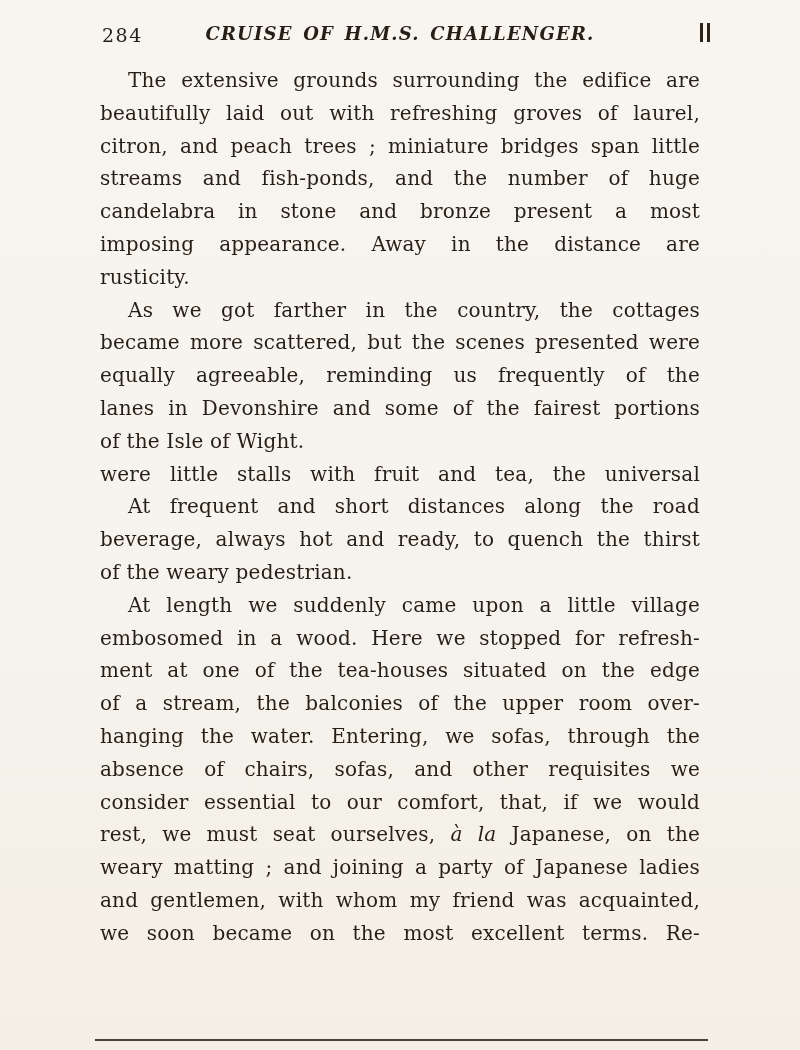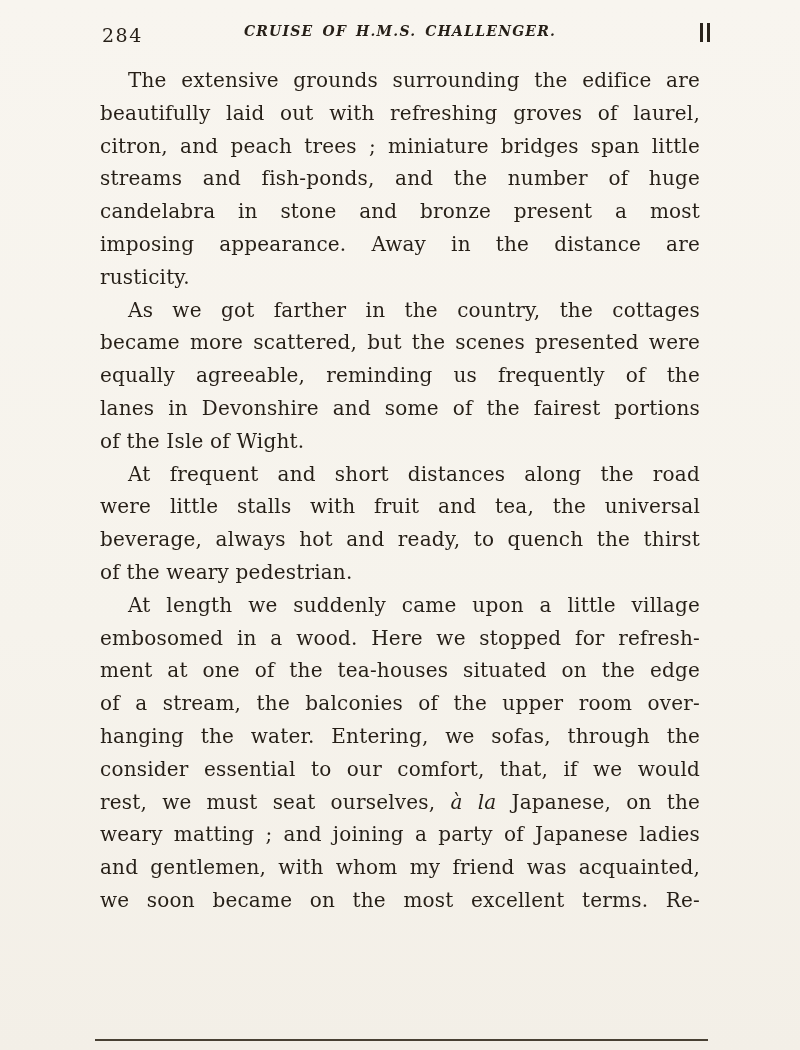--- a/index.html
+++ b/index.html
@@ -26,21 +26,21 @@
     left: 2px;
     top: 2px;
     font-size: 19px;
     letter-spacing: 1.5px;
   }
   .running-title {
     display: block;
     text-align: center;
     font-style: italic;
     font-weight: bold;
-    font-size: 14px;
+    font-size: 18px;
     letter-spacing: 1.2px;
     padding-top: 1px;
     word-spacing: 3px;
   }
   .ornament {
     position: absolute;
     right: -10px;
     top: 1px;
     width: 10px;
     height: 19px;
@@ -98,32 +98,33 @@
 
     <p class="para">
       <span class="ln first">As we got farther in the country, the cottages</span>
       <span class="ln">became more scattered, but the scenes presented were</span>
       <span class="ln">equally agreeable, reminding us frequently of the</span>
       <span class="ln">lanes in Devonshire and some of the fairest portions</span>
       <span class="ln last">of the Isle of Wight.</span>
     </p>
 
     <p class="para">
+      <span class="ln">were little stalls with fruit and tea, the universal</span>
       <span class="ln first">At frequent and short distances along the road</span>
-      <span class="ln">were little stalls with fruit and tea, the universal</span>
       <span class="ln">beverage, always hot and ready, to quench the thirst</span>
       <span class="ln last">of the weary pedestrian.</span>
     </p>
 
     <p class="para">
       <span class="ln first">At length we suddenly came upon a little village</span>
       <span class="ln">embosomed in a wood.  Here we stopped for refresh-</span>
       <span class="ln">ment at one of the tea-houses situated on the edge</span>
       <span class="ln">of a stream, the balconies of the upper room over-</span>
       <span class="ln">hanging the water.  Entering, we sofas, through the</span>
+      <span class="ln">absence of chairs, sofas, and other requisites we</span>
       <span class="ln">consider essential to our comfort, that, if we would</span>
       <span class="ln"><span>rest, we must seat ourselves, </span><em>à la</em><span> Japanese, on the</span></span>
       <span class="ln">weary matting ; and joining a party of Japanese ladies</span>
       <span class="ln">and gentlemen, with whom my friend was acquainted,</span>
       <span class="ln">we soon became on the most excellent terms.  Re-</span>
     </p>
 
   </div>
 
   <div class="bottom-rule"></div>

